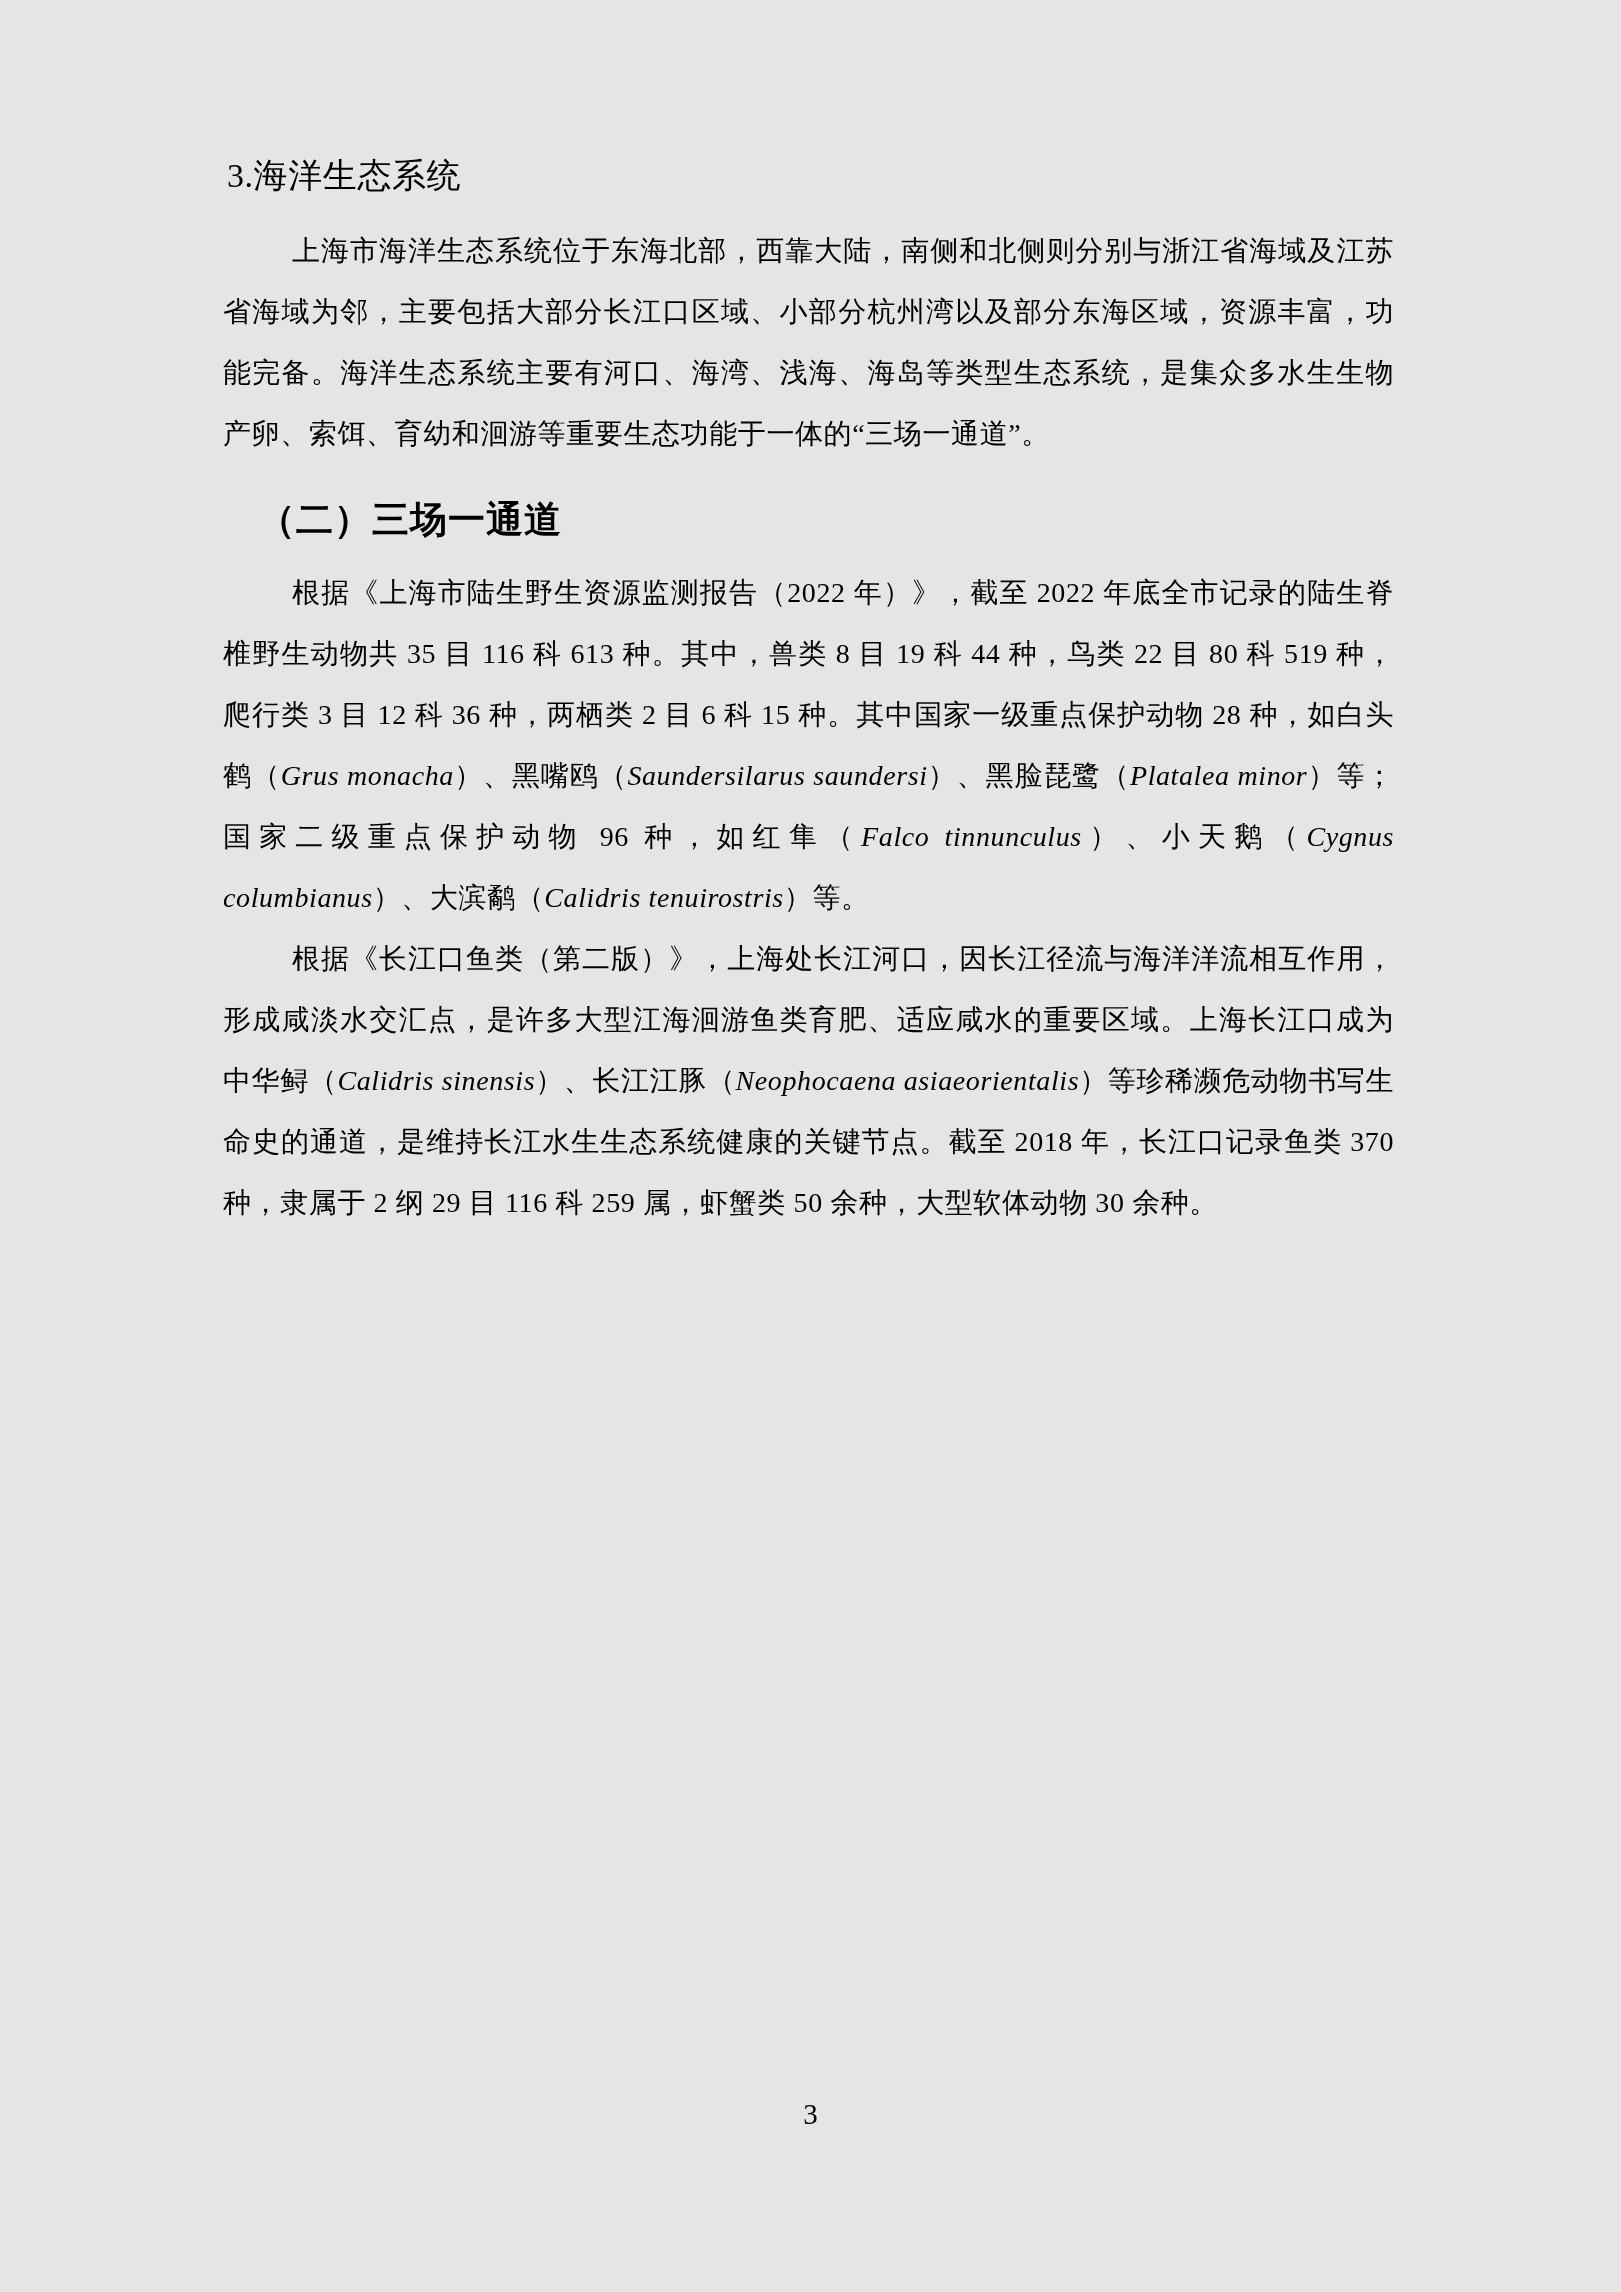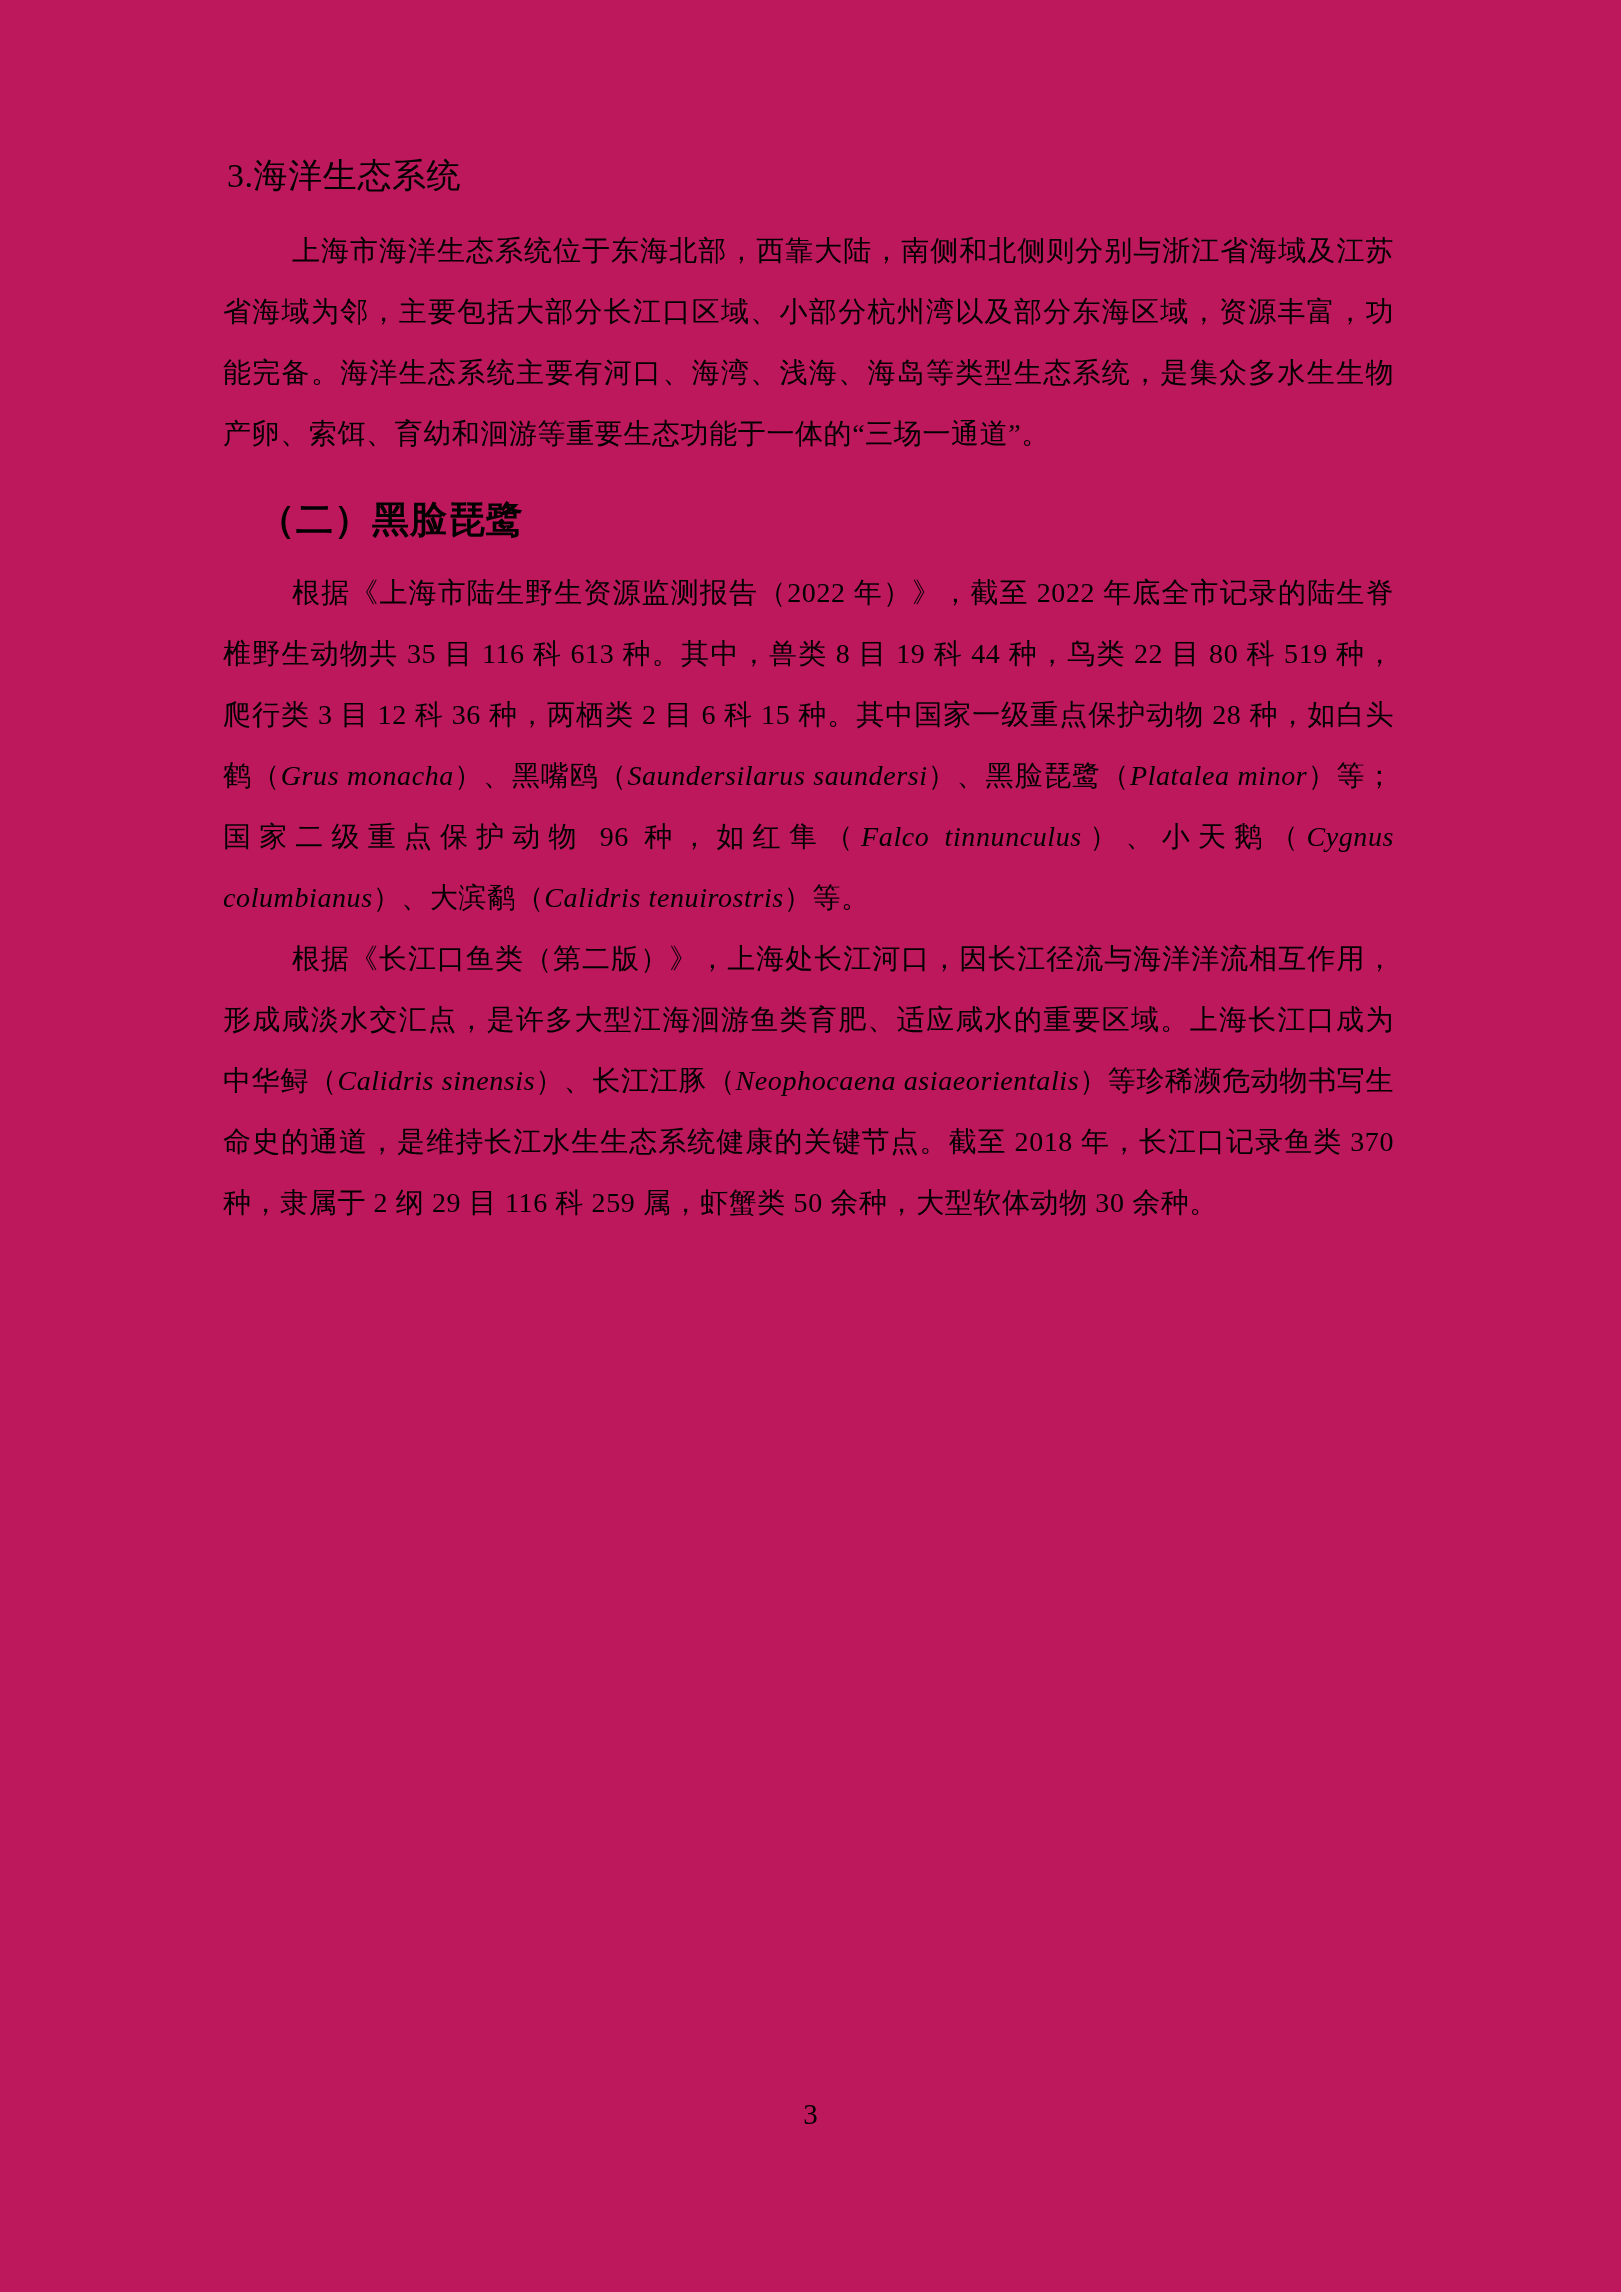--- a/index.html
+++ b/index.html
@@ -4,21 +4,21 @@
 <style>
   html, body {
     margin: 0;
     padding: 0;
     background: #ffffff;
   }
   .page {
     position: relative;
     width: 1621px;
     height: 2293px;
-    background: #be185d;
+    background: #e5e5e5;
     box-sizing: border-box;
     overflow: hidden;
   }
   .content {
     position: absolute;
     left: 223px;
     top: 145px;
     width: 1171px;
   }
   .doc-text {
@@ -74,21 +74,21 @@
 
 <div class="page">
   <div class="content">
 
     <div class="doc-text sub-heading">3.海洋生态系统</div>
 
     <div class="gap-small"></div>
 
     <p class="doc-text para">上海市海洋生态系统位于东海北部，西靠大陆，南侧和北侧则分别与浙江省海域及江苏省海域为邻，主要包括大部分长江口区域、小部分杭州湾以及部分东海区域，资源丰富，功能完备。海洋生态系统主要有河口、海湾、浅海、海岛等类型生态系统，是集众多水生生物产卵、索饵、育幼和洄游等重要生态功能于一体的“三场一通道”。</p>
 
-    <div class="doc-text section-heading">（二）黑脸琵鹭</div>
+    <div class="doc-text section-heading">（二）三场一通道</div>
 
     <p class="doc-text para"><span>根据《上海市陆生野生资源监测报告（2022 年）》，截至 2022 年底全市记录的陆生脊椎野生动物共 35 目 116 科 613 种。其中，兽类 8 目 19 科 44 种，鸟类 22 目 80 科 519 种，爬行类 3 目 12 科 36 种，两栖类 2 目 6 科 15 种。其中国家一级重点保护动物 28 种，如白头鹤（</span><span class="sci">Grus monacha</span><span>）、黑嘴鸥（</span><span class="sci">Saundersilarus saundersi</span><span>）、黑脸琵鹭（</span><span class="sci">Platalea minor</span><span>）等；国家二级重点保护动物 96 种，如红隼（</span><span class="sci">Falco tinnunculus</span><span>）、小天鹅（</span><span class="sci">Cygnus columbianus</span><span>）、大滨鹬（</span><span class="sci">Calidris tenuirostris</span><span>）等。</span></p>
 
     <p class="doc-text para"><span>根据《长江口鱼类（第二版）》，上海处长江河口，因长江径流与海洋洋流相互作用，形成咸淡水交汇点，是许多大型江海洄游鱼类育肥、适应咸水的重要区域。上海长江口成为中华鲟（</span><span class="sci">Calidris sinensis</span><span>）、长江江豚（</span><span class="sci">Neophocaena asiaeorientalis</span><span>）等珍稀濒危动物书写生命史的通道，是维持长江水生生态系统健康的关键节点。截至 2018 年，长江口记录鱼类 370 种，隶属于 2 纲 29 目 116 科 259 属，虾蟹类 50 余种，大型软体动物 30 余种。</span></p>
 
   </div>
 
   <div class="page-number">3</div>
 </div>
 

